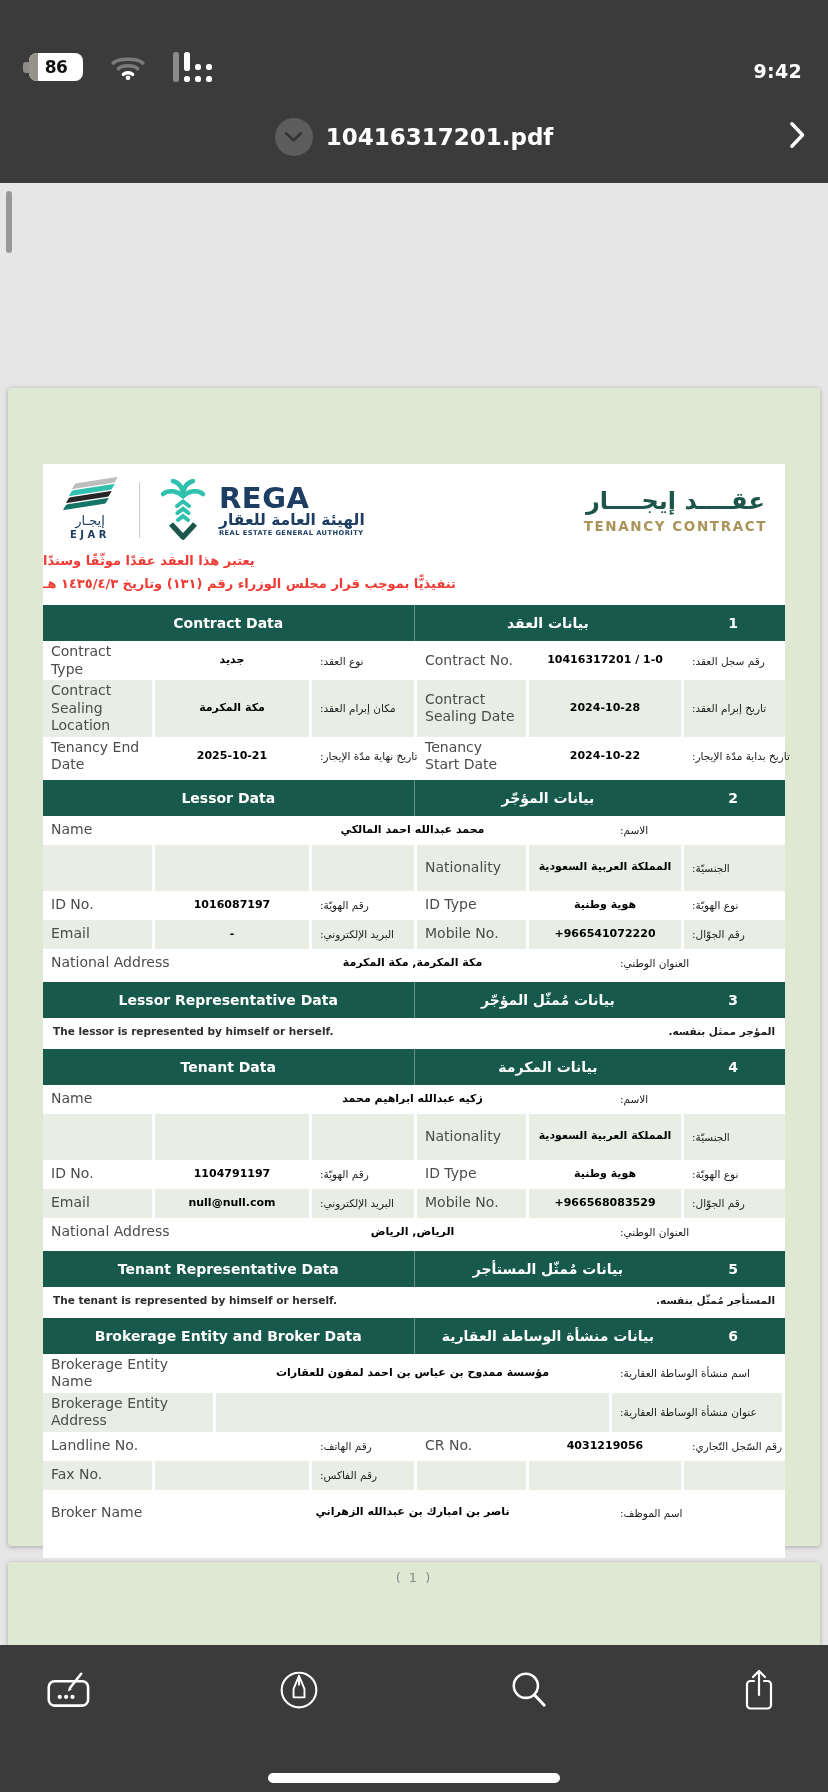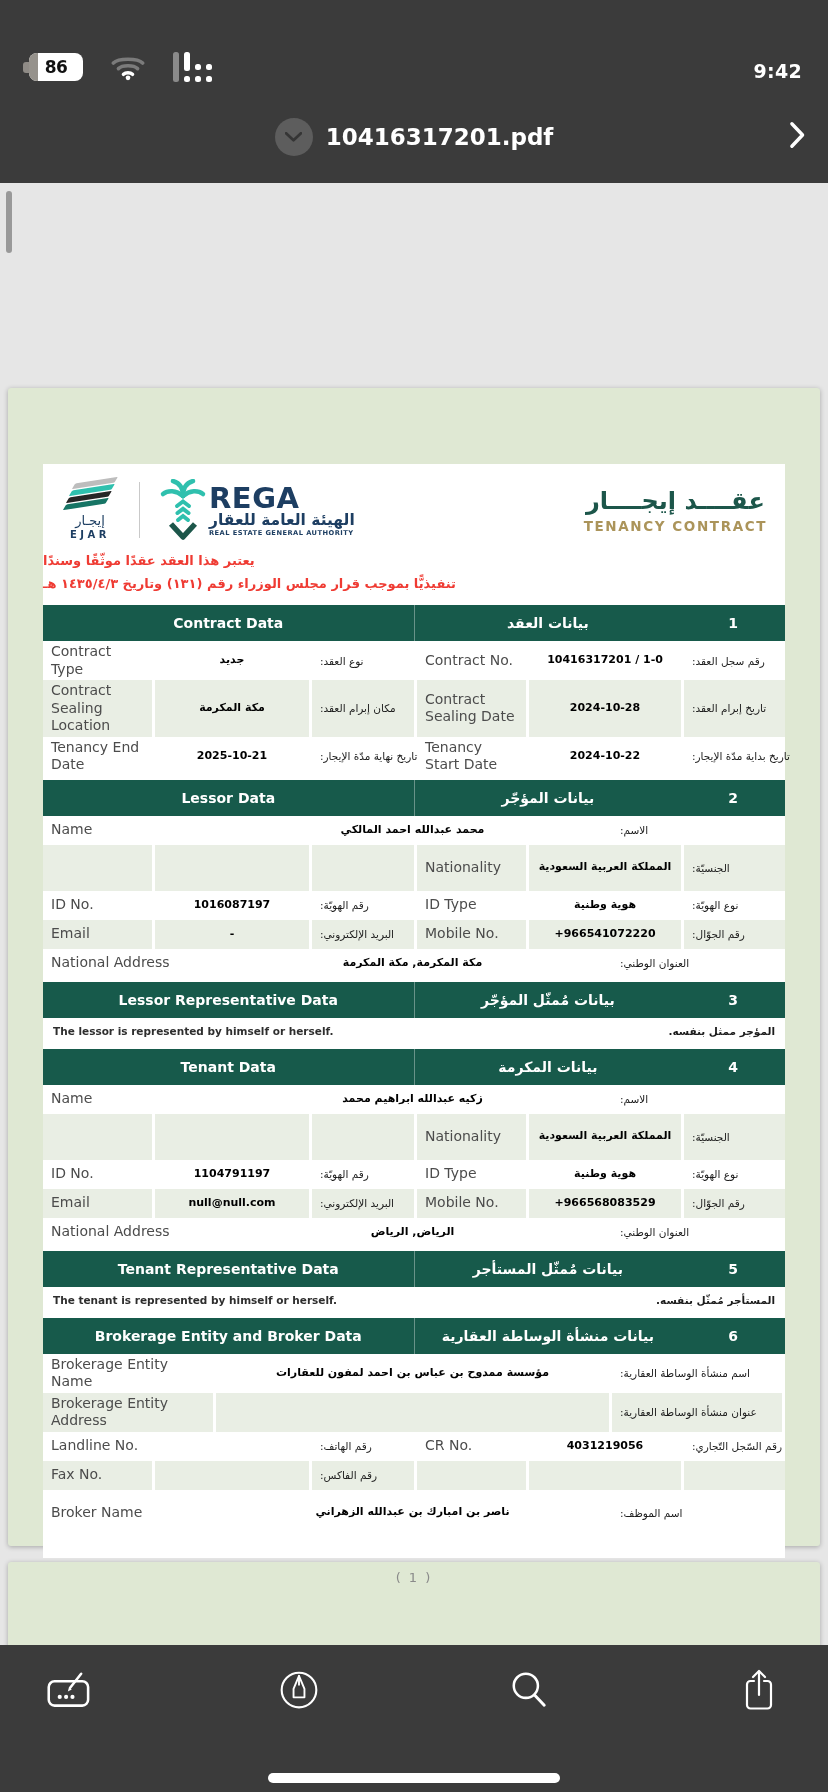--- a/index.html
+++ b/index.html
@@ -47,21 +47,21 @@
   .ejar{width:62px;text-align:center;flex:0 0 auto}
   .stripes{position:relative;height:30px;width:48px;margin:0 auto}
   .stripes i{position:absolute;width:38px;height:5.5px;transform:skewX(-38deg) rotate(-10deg);border-radius:1px}
   .stripes .s1{top:0;left:10px;background:#bdbdbd}
   .stripes .s2{top:7px;left:7px;background:#2fc0ae}
   .stripes .s3{top:14px;left:4px;background:#262626}
   .stripes .s4{top:21px;left:1px;background:#177565}
   .ejar-ar{color:#1d3e62;font-weight:400;font-size:13px;margin-top:3px;direction:rtl}
   .ejar-en{color:#1d3e62;font-size:10px;font-weight:700;letter-spacing:3.5px;margin-top:1px}
   .logo-div{width:1px;height:56px;background:#c9c9c9;margin:0 18px;flex:0 0 auto}
-  .rega{display:flex;align-items:center;gap:1px;flex:0 0 auto}
+  .rega{display:flex;align-items:center;gap:11px;flex:0 0 auto}
   .rega-text{line-height:1.05}
   .rega-name{color:#1d3e62;font-size:29px;font-weight:700;letter-spacing:.5px}
   .rega-ar{color:#1d3e62;font-size:15.5px;font-weight:700;direction:rtl;margin-top:-1px}
   .rega-sub{color:#1d3e62;font-size:6.7px;font-weight:700;letter-spacing:.45px;margin-top:2px}
   .title-block{margin-left:auto;text-align:center;padding-right:2px}
   .t-ar{color:#1c564a;font-size:24px;font-weight:700;direction:rtl;white-space:nowrap}
   .t-en{color:#ab945a;font-size:13.5px;font-weight:700;letter-spacing:1.6px;margin-top:3px;white-space:nowrap}
 
   .disclaimer{text-align:left;color:#ef3b33;font-weight:700;font-size:13px;line-height:23px;
               direction:rtl;padding:3px 0 6px}

